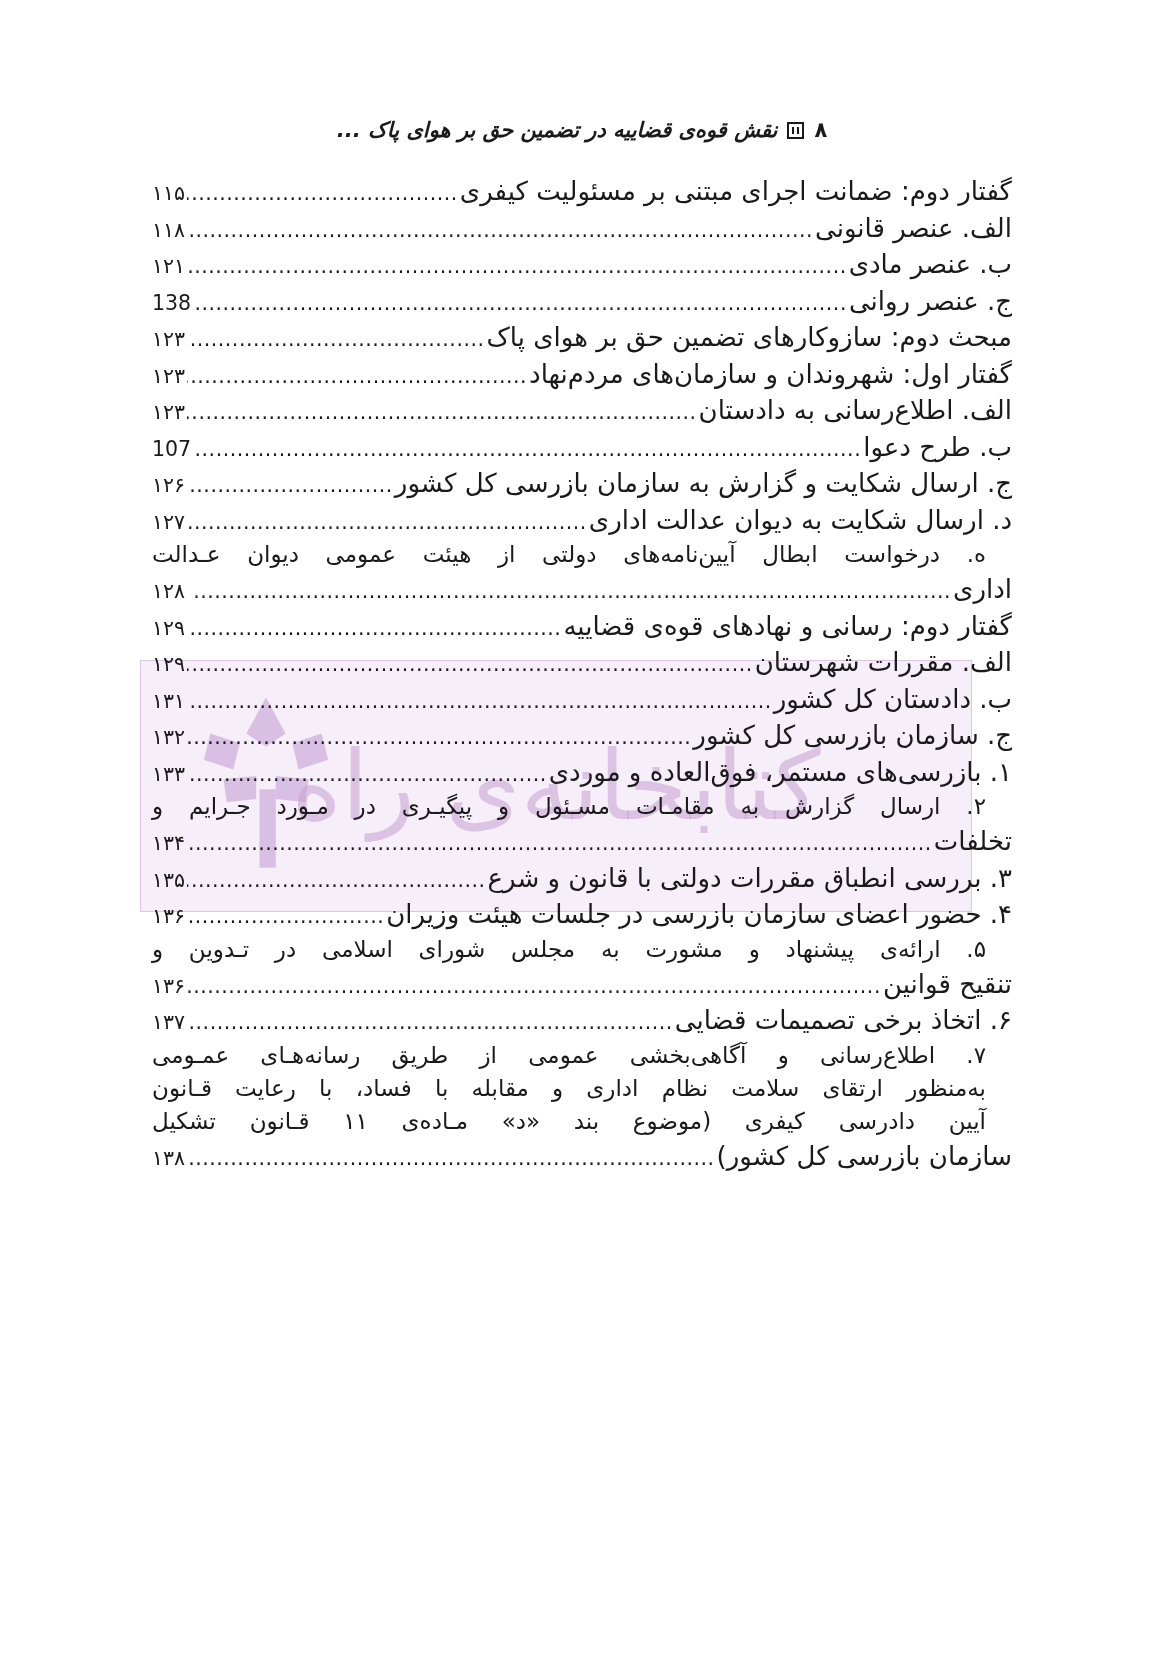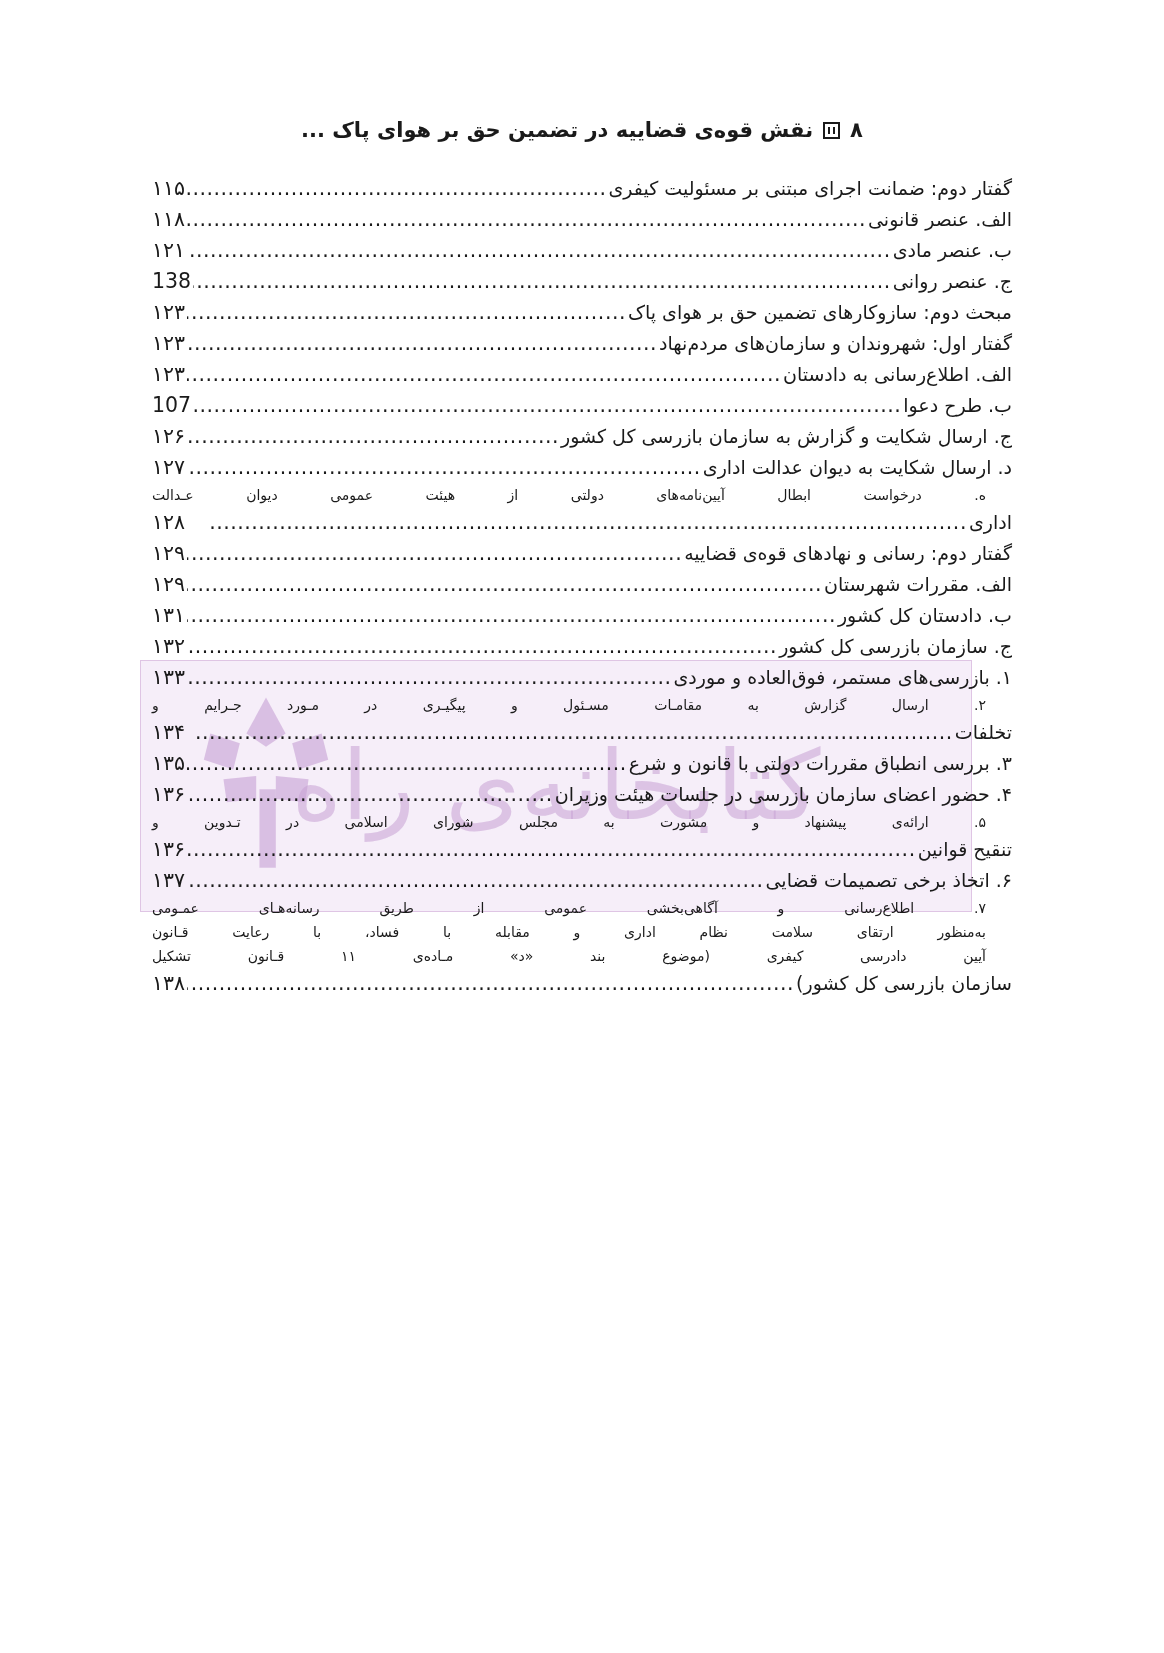--- a/index.html
+++ b/index.html
@@ -55,20 +55,21 @@
     left: 3px;
     top: 3px;
     right: 3px;
     bottom: 3px;
     border-left: 2px solid #1a1a1a;
     border-right: 2px solid #1a1a1a;
   }
   .page-header .hdr-title {
     font-size: 21px;
     font-weight: bold;
+    font-style: italic;
   }
 
   
   .watermark {
     position: absolute;
     left: 140px;
     top: 660px;
     width: 830px;
     height: 250px;
     background: rgba(226, 200, 236, 0.30);
@@ -111,21 +112,21 @@
   }
   .entry-line {
     display: flex;
     flex-direction: row;
     align-items: baseline;
     width: 100%;
     white-space: nowrap;
   }
   .e-text {
     flex: 0 0 auto;
-    font-size: 19px;
+    font-size: 26px;
   }
   .e-dots {
     flex: 1 1 auto;
     overflow: hidden;
     white-space: nowrap;
     font-size: 20.5px;
     letter-spacing: 0.5px;
     color: #1a1a1a;
     margin: 0 2px;
     min-width: 10px;
@@ -133,21 +134,21 @@
   .e-page {
     flex: 0 0 auto;
     font-size: 20.5px;
     direction: rtl;
   }
   
   .wrap-line {
     display: block;
     text-align: justify;
     text-align-last: justify;
-    font-size: 14px;
+    font-size: 23px;
     margin-bottom: 10px;
     direction: rtl;
   }
   .indent-1 { padding-right: 26px; }
   .indent-2 { padding-right: 26px; }
 
   .toc-entry.highlight { position: relative; z-index: 2; }
 </style>
 </head>
 <body>

